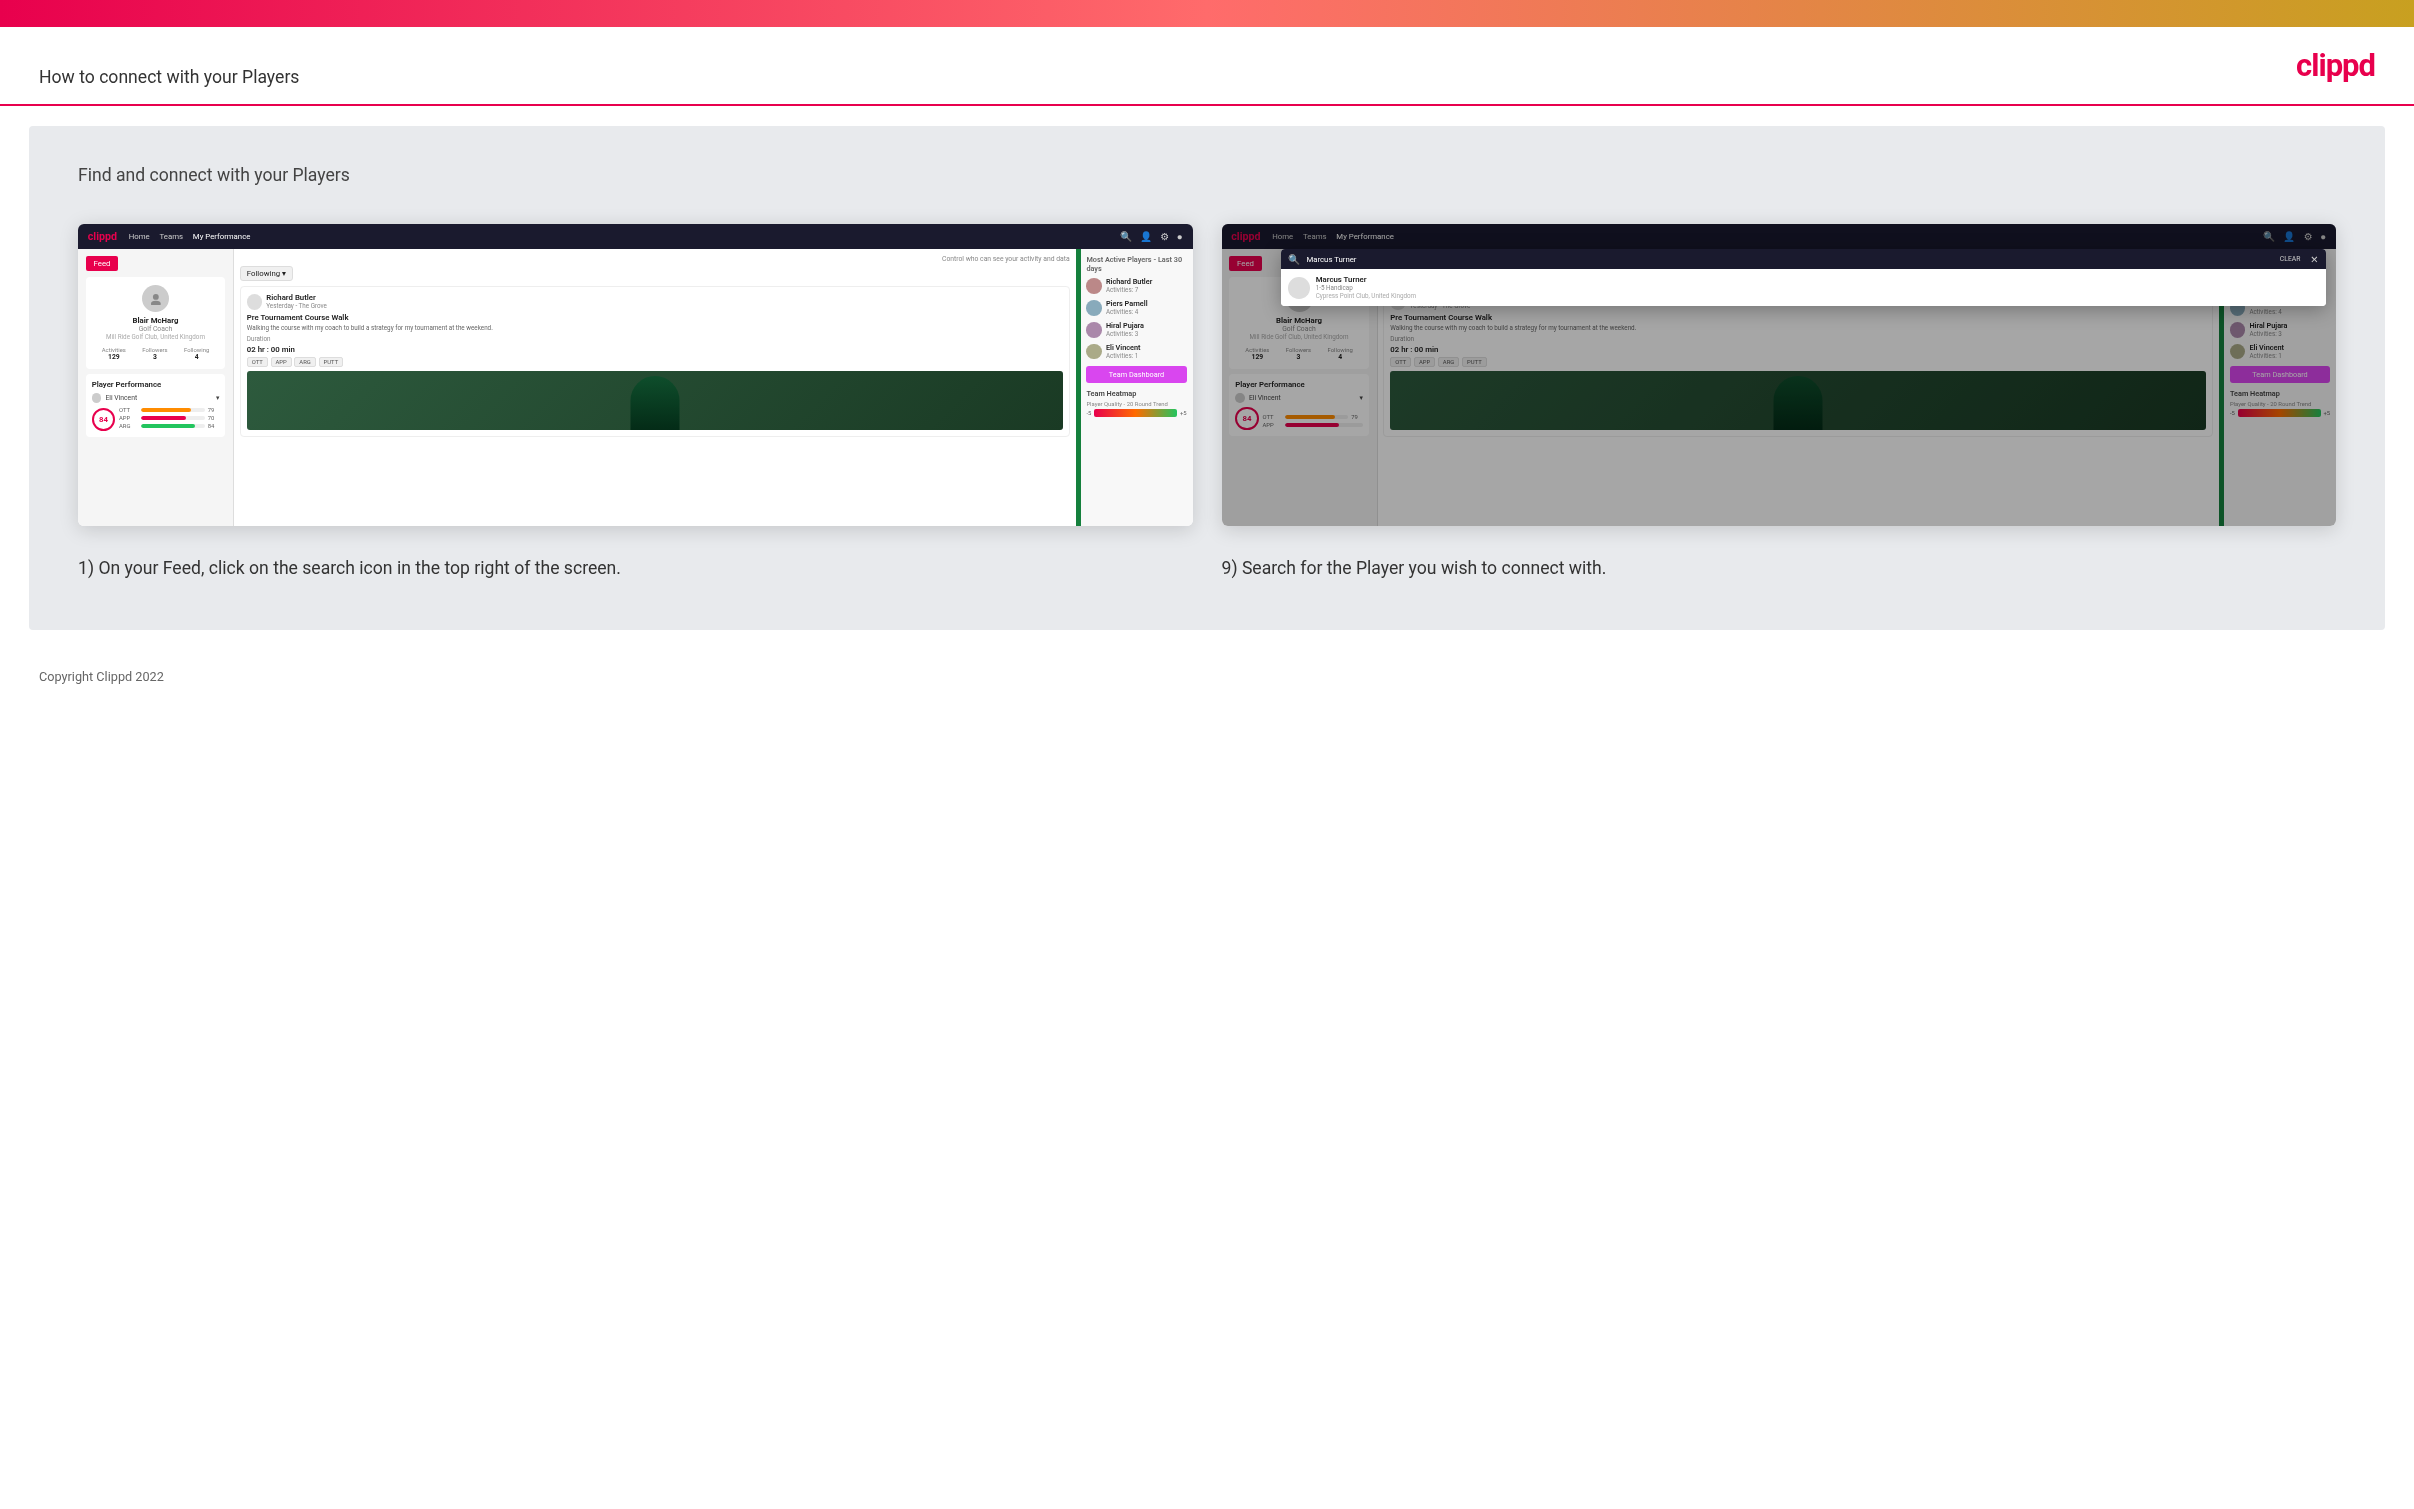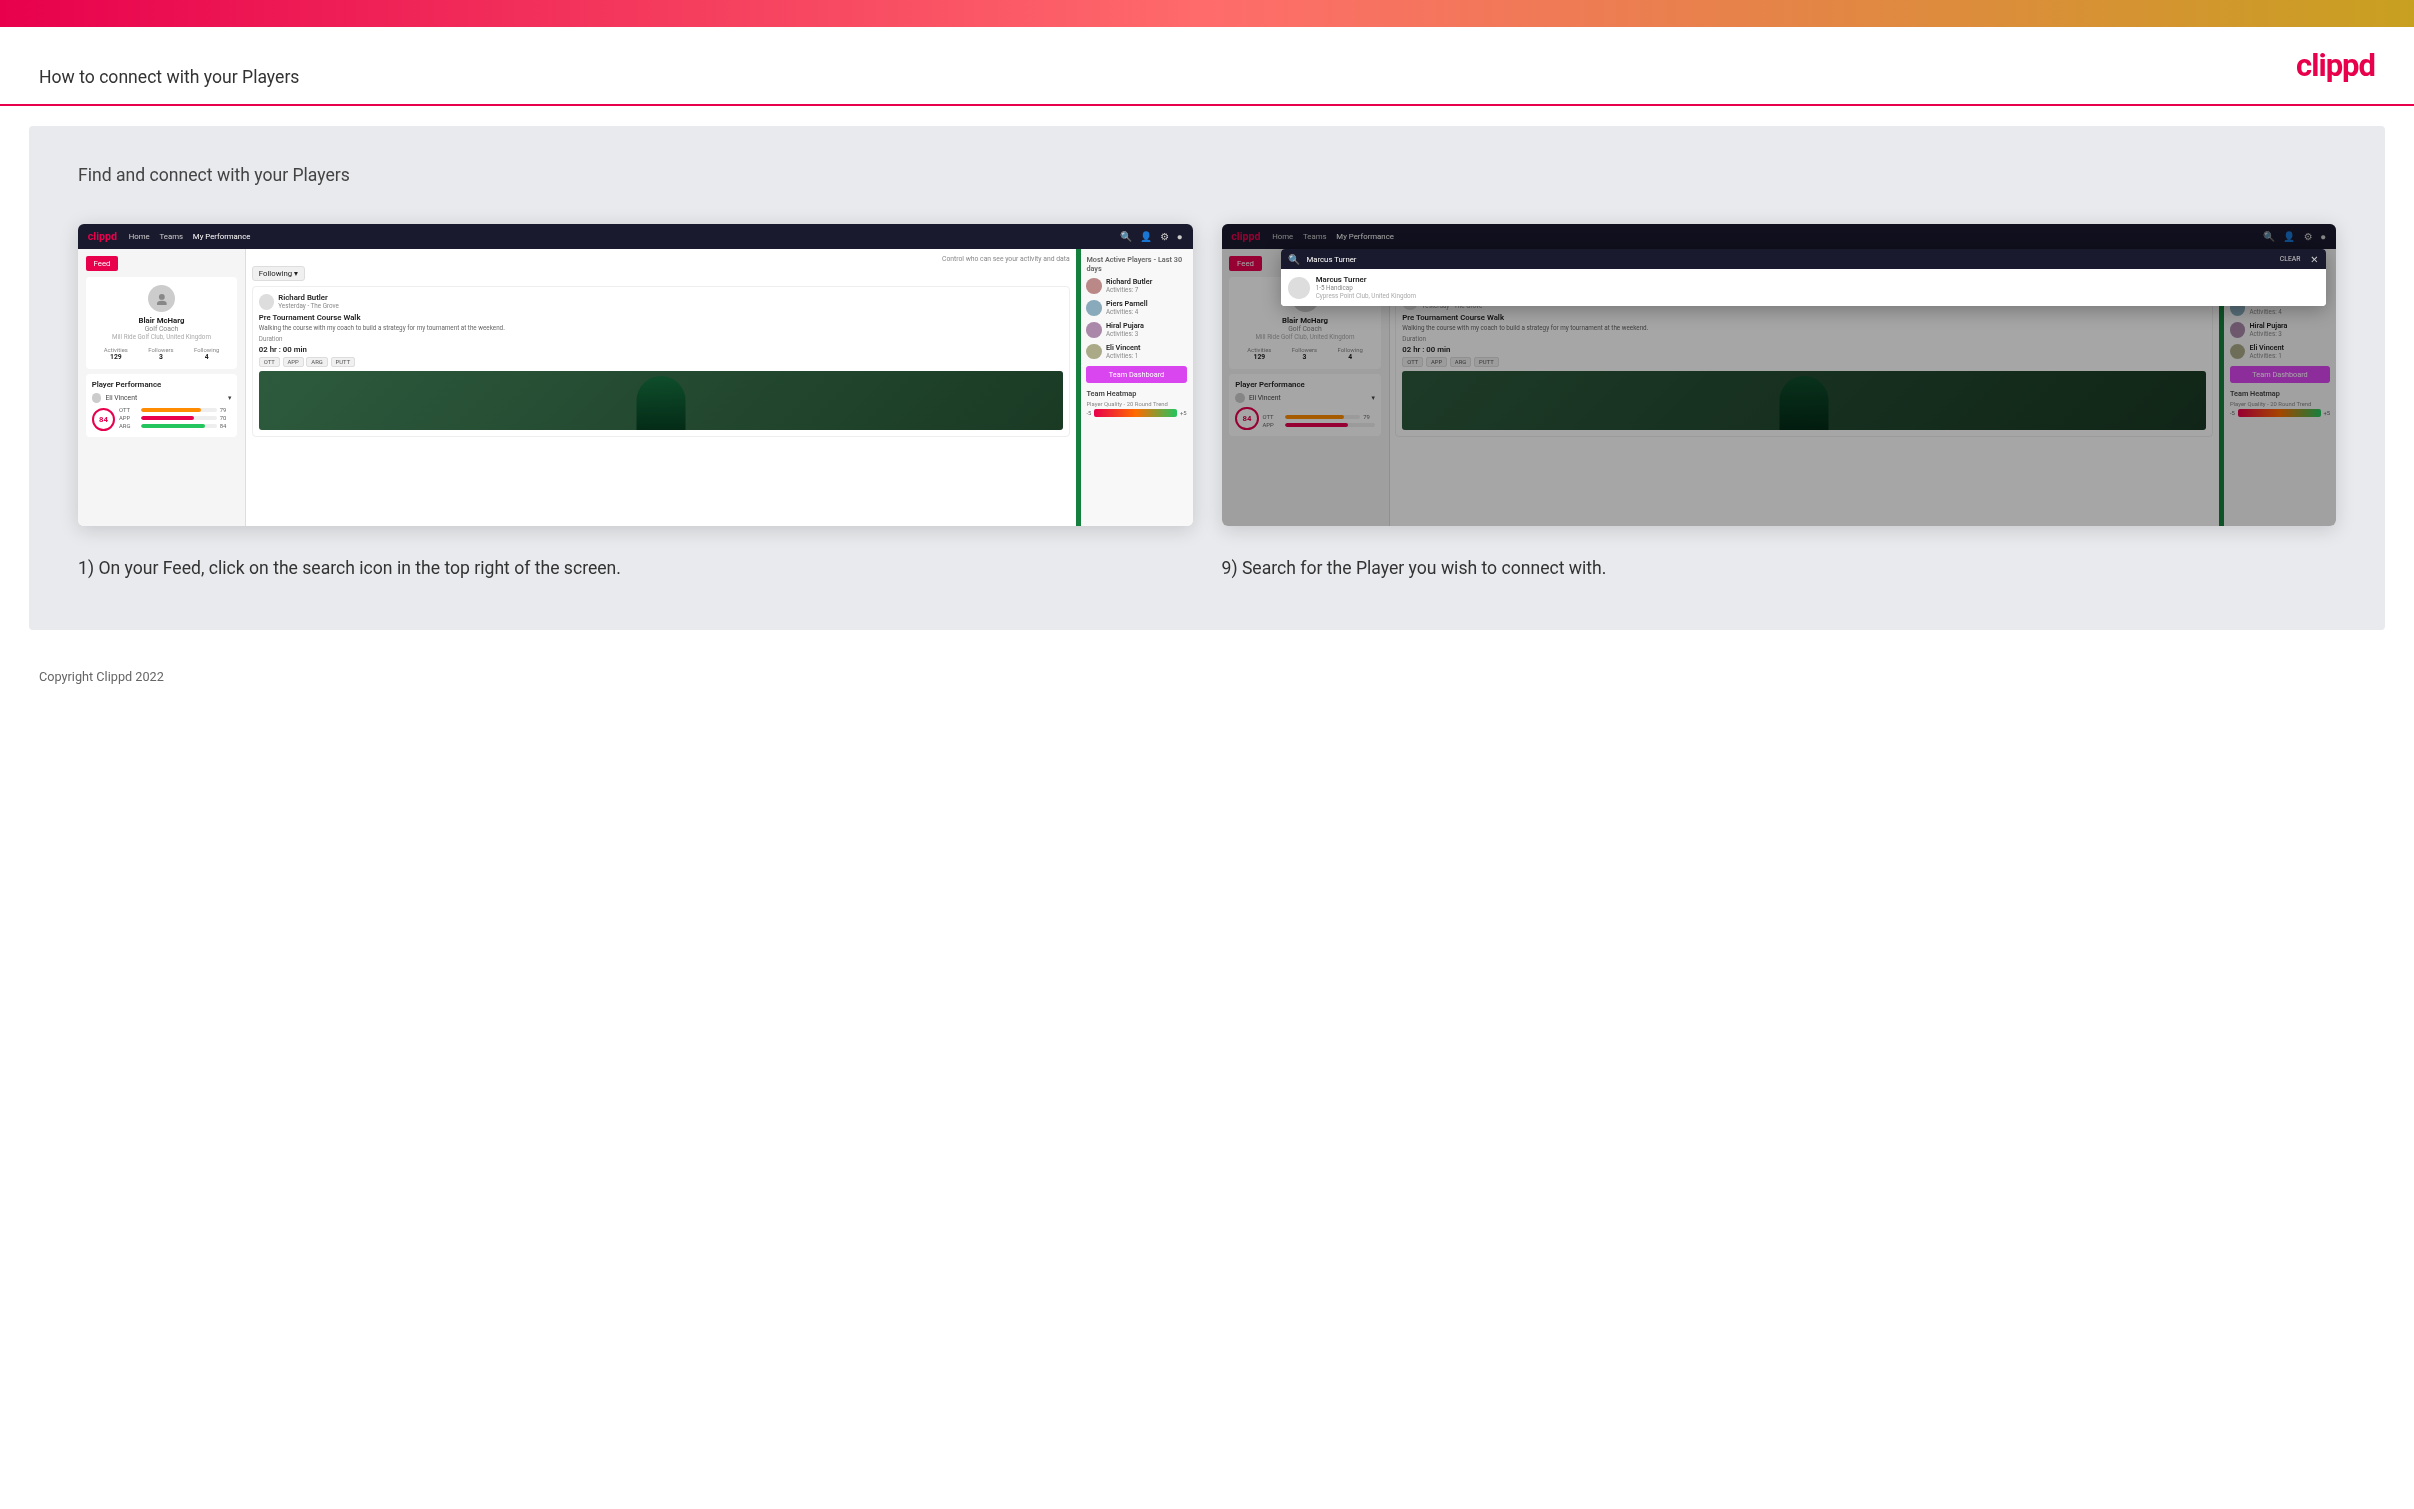--- a/index.html
+++ b/index.html
@@ -128,21 +128,21 @@
       font-size: 9.8px;
     }
 
     .mini-body {
       display: flex;
       flex: 1;
       overflow: hidden;
     }
 
     .mini-sidebar {
-      width: 168px;
+      width: 156px;
       background: #f5f5f5;
       border-right: 1px solid #ddd;
       padding: 7.8px;
       overflow: hidden;
       flex-shrink: 0;
     }
 
     .mini-feed-tab {
       background: #e8004d;
       color: #fff;

